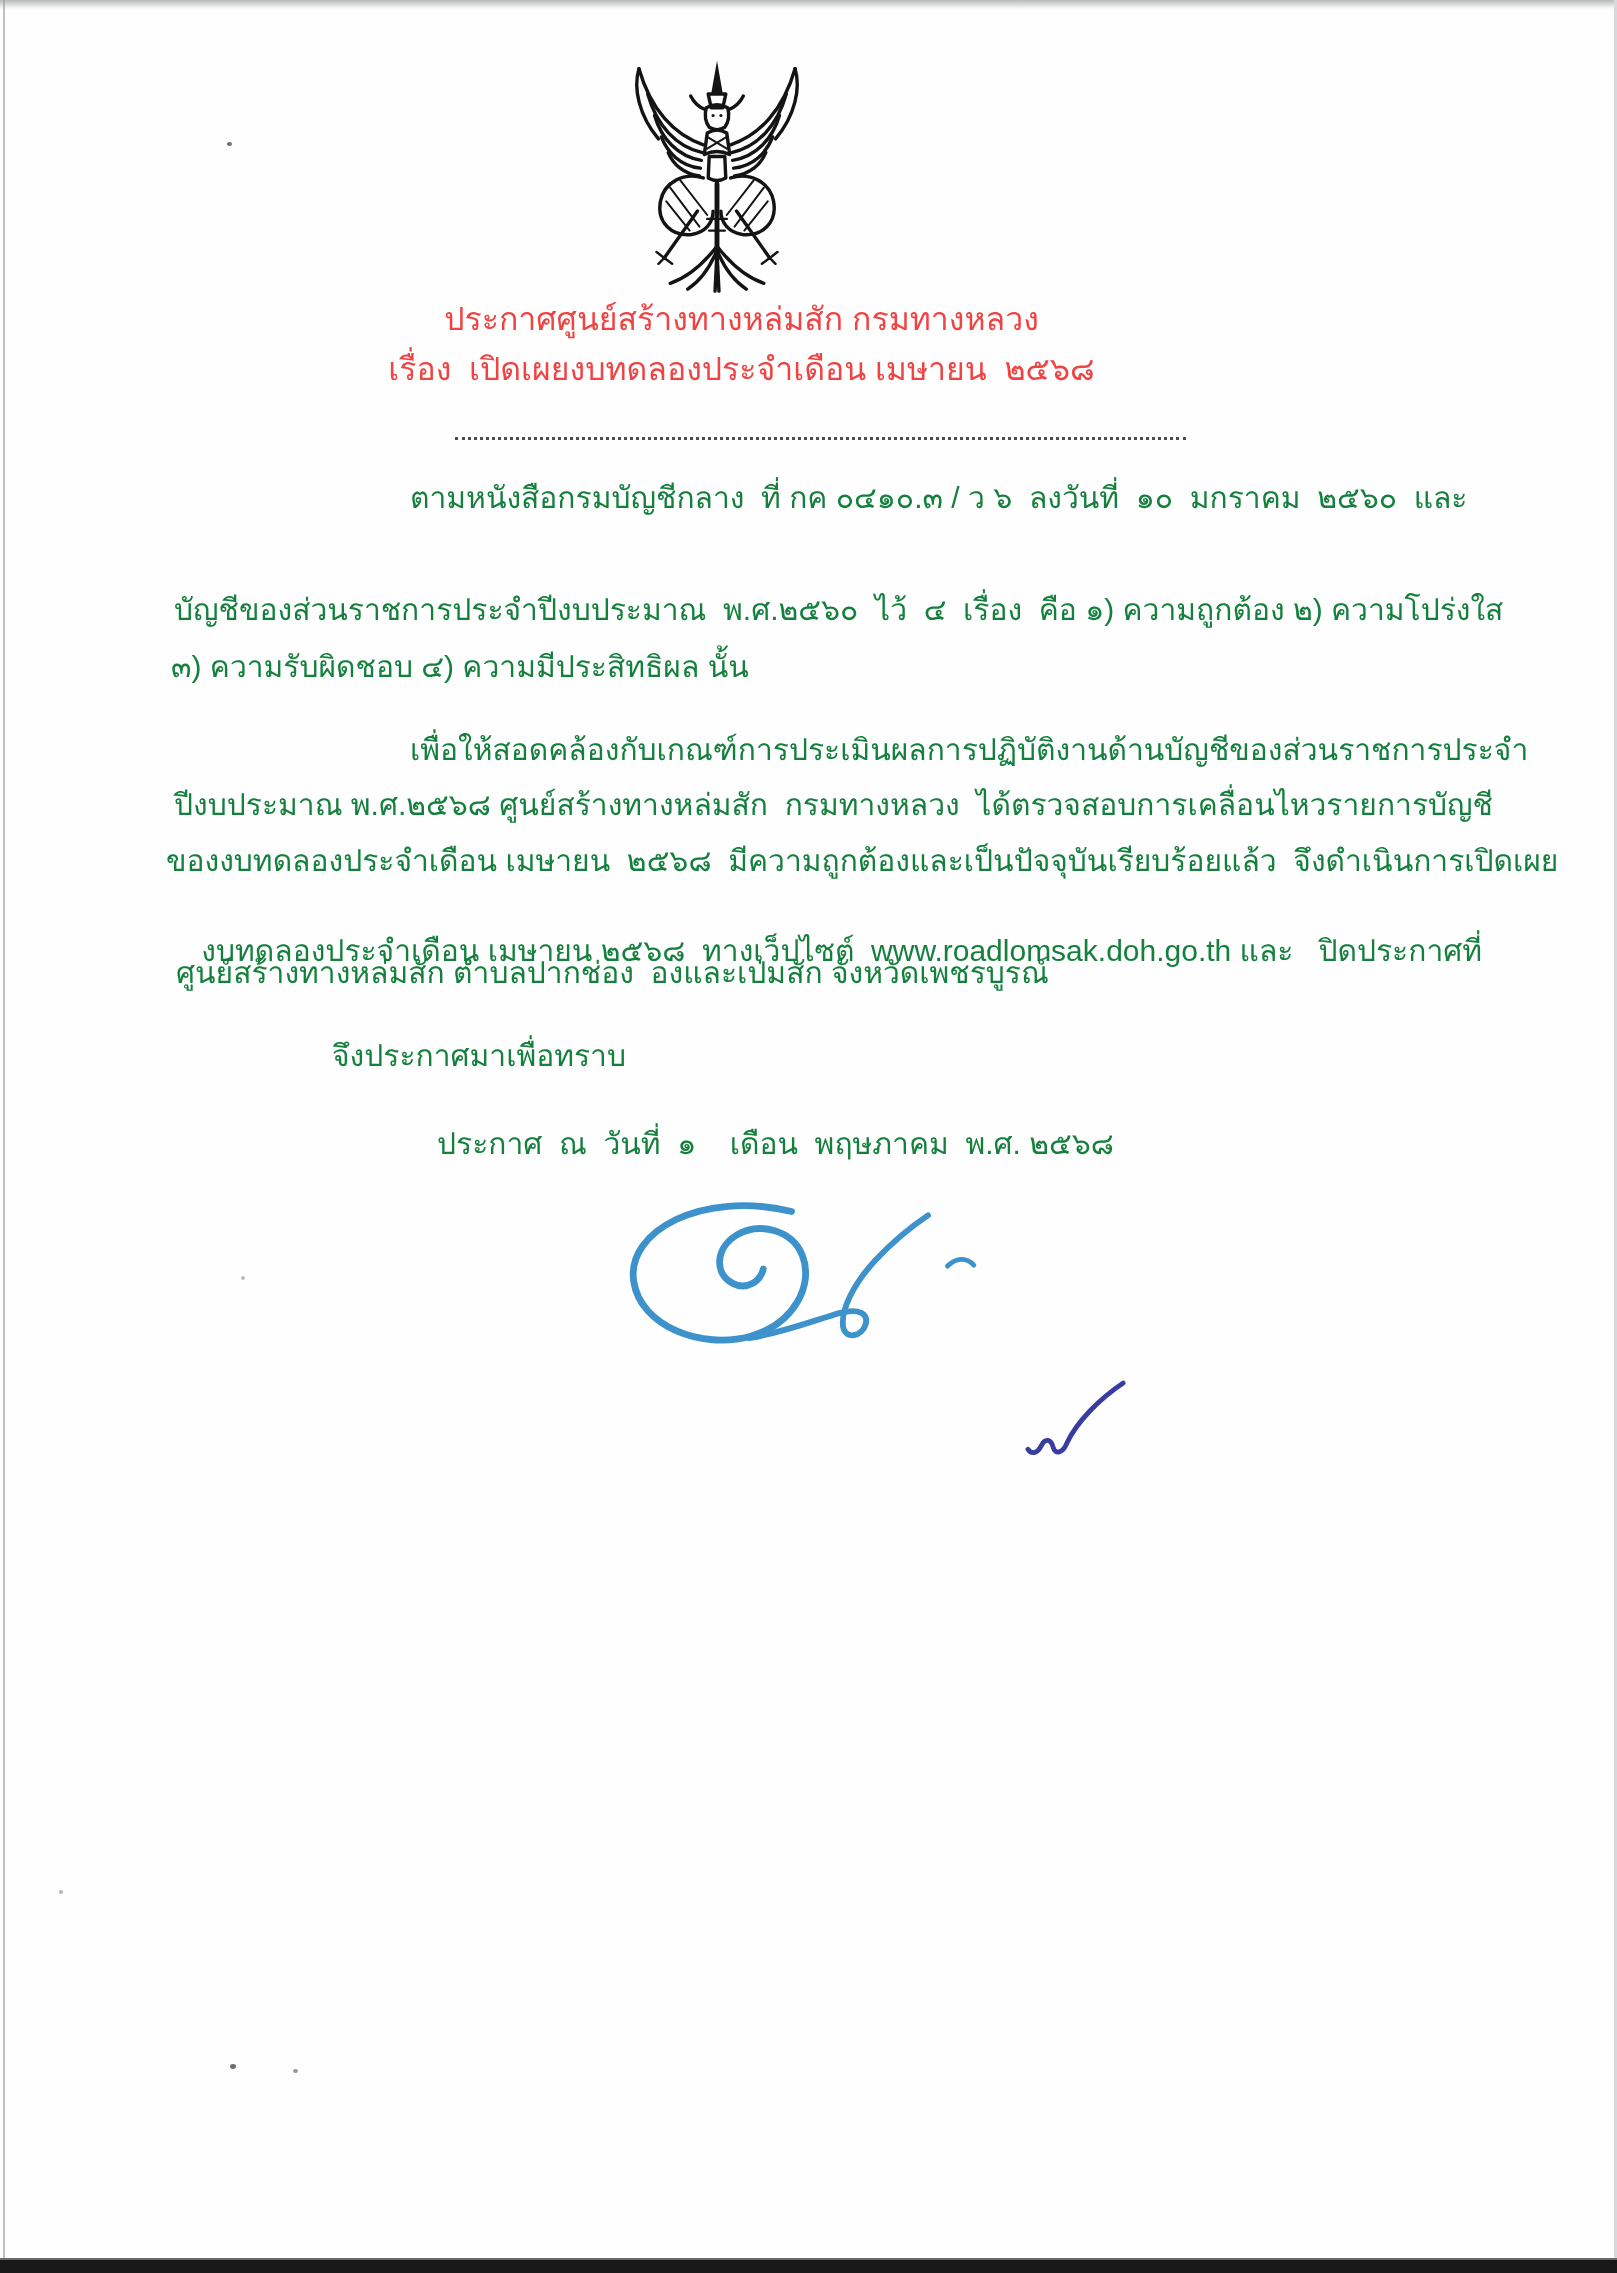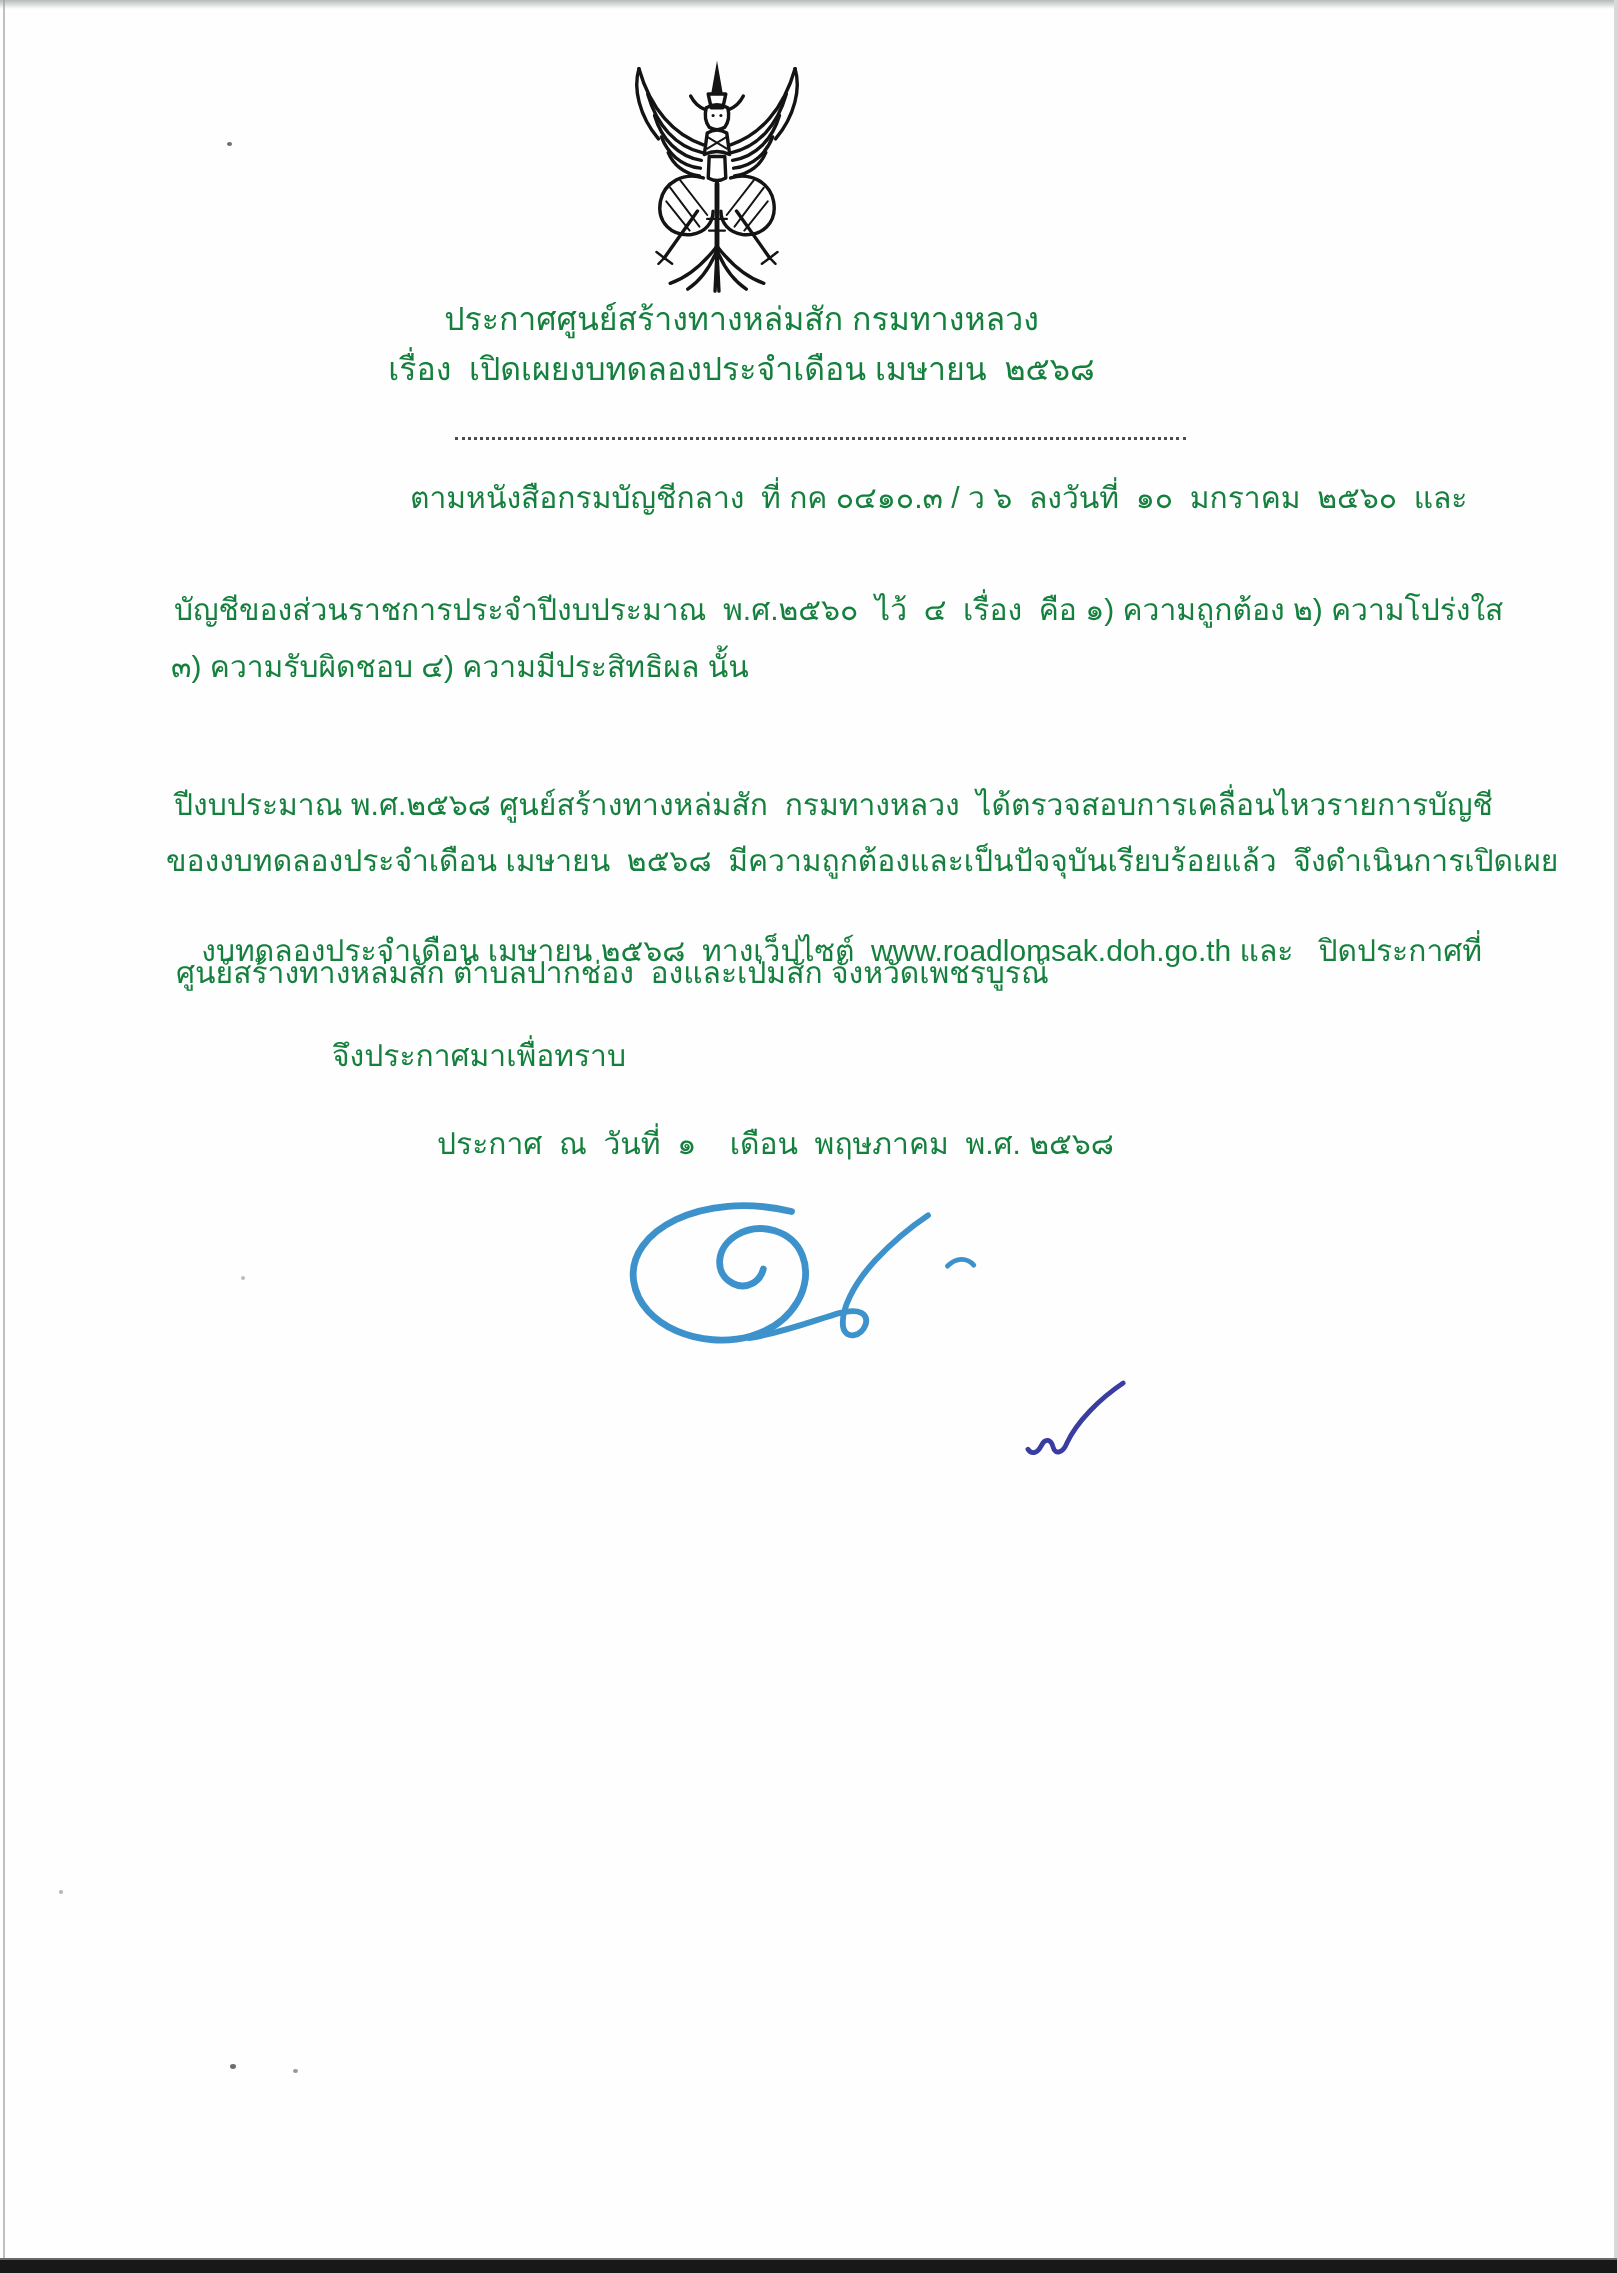--- a/index.html
+++ b/index.html
@@ -21,21 +21,21 @@
   .speck { position:absolute; background:#6d6d6d; border-radius:50%; }
   .s1 { left:227px; top:142px;  width:4.9px; height:3.9px; }
   .s2 { left:230px; top:2064px; width:5.9px; height:4.9px; }
   .s3 { left:293px; top:2069px; width:4.9px; height:3.9px; opacity:.7; }
   .s4 { left:59px;  top:1890px; width:3.9px; height:3.9px; opacity:.5; }
   .s5 { left:241px; top:1276px; width:3.9px; height:3.9px; opacity:.45; }
 
   .emblem { position:absolute; left:629px; top:55px; width:176px; height:240px; }
 
   .title { position:absolute; left:371px; width:741px; text-align:center;
-           font-size:32px; white-space:pre; color:#15803d; }
+           font-size:32px; white-space:pre; color:#ef4444; }
   .t1 { top:293px; }
   .t2 { top:343px; }
 
   .divider { position:absolute; left:455px; top:437px; width:731px; height:0;
              border-bottom:3.9px dotted #4c4c4c; }
 
   .line { position:absolute; font-size:30px; white-space:pre; color:#15803d; }
   .p1l1 { left:410px; top:474px; }
   .p1l2 { left:137px; top:531px; }
   .p1l3 { left:174px; top:586px; }
@@ -123,20 +123,21 @@
   </div>
 
   <div class="title t1">ประกาศศูนย์สร้างทางหล่มสัก กรมทางหลวง</div>
   <div class="title t2">เรื่อง  เปิดเผยงบทดลองประจำเดือน เมษายน  ๒๕๖๘</div>
   <div class="divider"></div>
 
   <div class="line p1l1">ตามหนังสือกรมบัญชีกลาง  ที่ กค ๐๔๑๐.๓ / ว ๖  ลงวันที่  ๑๐  มกราคม  ๒๕๖๐  และ</div>
   <div class="line p1l3">บัญชีของส่วนราชการประจำปีงบประมาณ  พ.ศ.๒๕๖๐  ไว้  ๔  เรื่อง  คือ ๑) ความถูกต้อง ๒) ความโปร่งใส</div>
   <div class="line p1l4">๓) ความรับผิดชอบ ๔) ความมีประสิทธิผล นั้น</div>
 
+  <div class="line p2l1">เพื่อให้สอดคล้องกับเกณฑ์การประเมินผลการปฏิบัติงานด้านบัญชีของส่วนราชการประจำ</div>
   <div class="line p2l2">ปีงบประมาณ พ.ศ.๒๕๖๘ ศูนย์สร้างทางหล่มสัก  กรมทางหลวง  ได้ตรวจสอบการเคลื่อนไหวรายการบัญชี</div>
   <div class="line p2l3">ของงบทดลองประจำเดือน เมษายน  ๒๕๖๘  มีความถูกต้องและเป็นปัจจุบันเรียบร้อยแล้ว  จึงดำเนินการเปิดเผย</div>
   <div class="line p2l4">
     <span>งบทดลองประจำเดือน เมษายน ๒๕๖๘  ทางเว็ปไซต์  </span><span class="url">www.roadlomsak.doh.go.th และ</span><span>   ปิดประกาศที่</span>
   </div>
   <div class="line p2l5">ศูนย์สร้างทางหล่มสัก ตำบลปากช่อง  องและเป่มสัก จังหวัดเพชรบูรณ์</div>
 
   <div class="line closing">จึงประกาศมาเพื่อทราบ</div>
   <div class="line dateline">ประกาศ  ณ  วันที่  ๑    เดือน  พฤษภาคม  พ.ศ. ๒๕๖๘</div>
 

